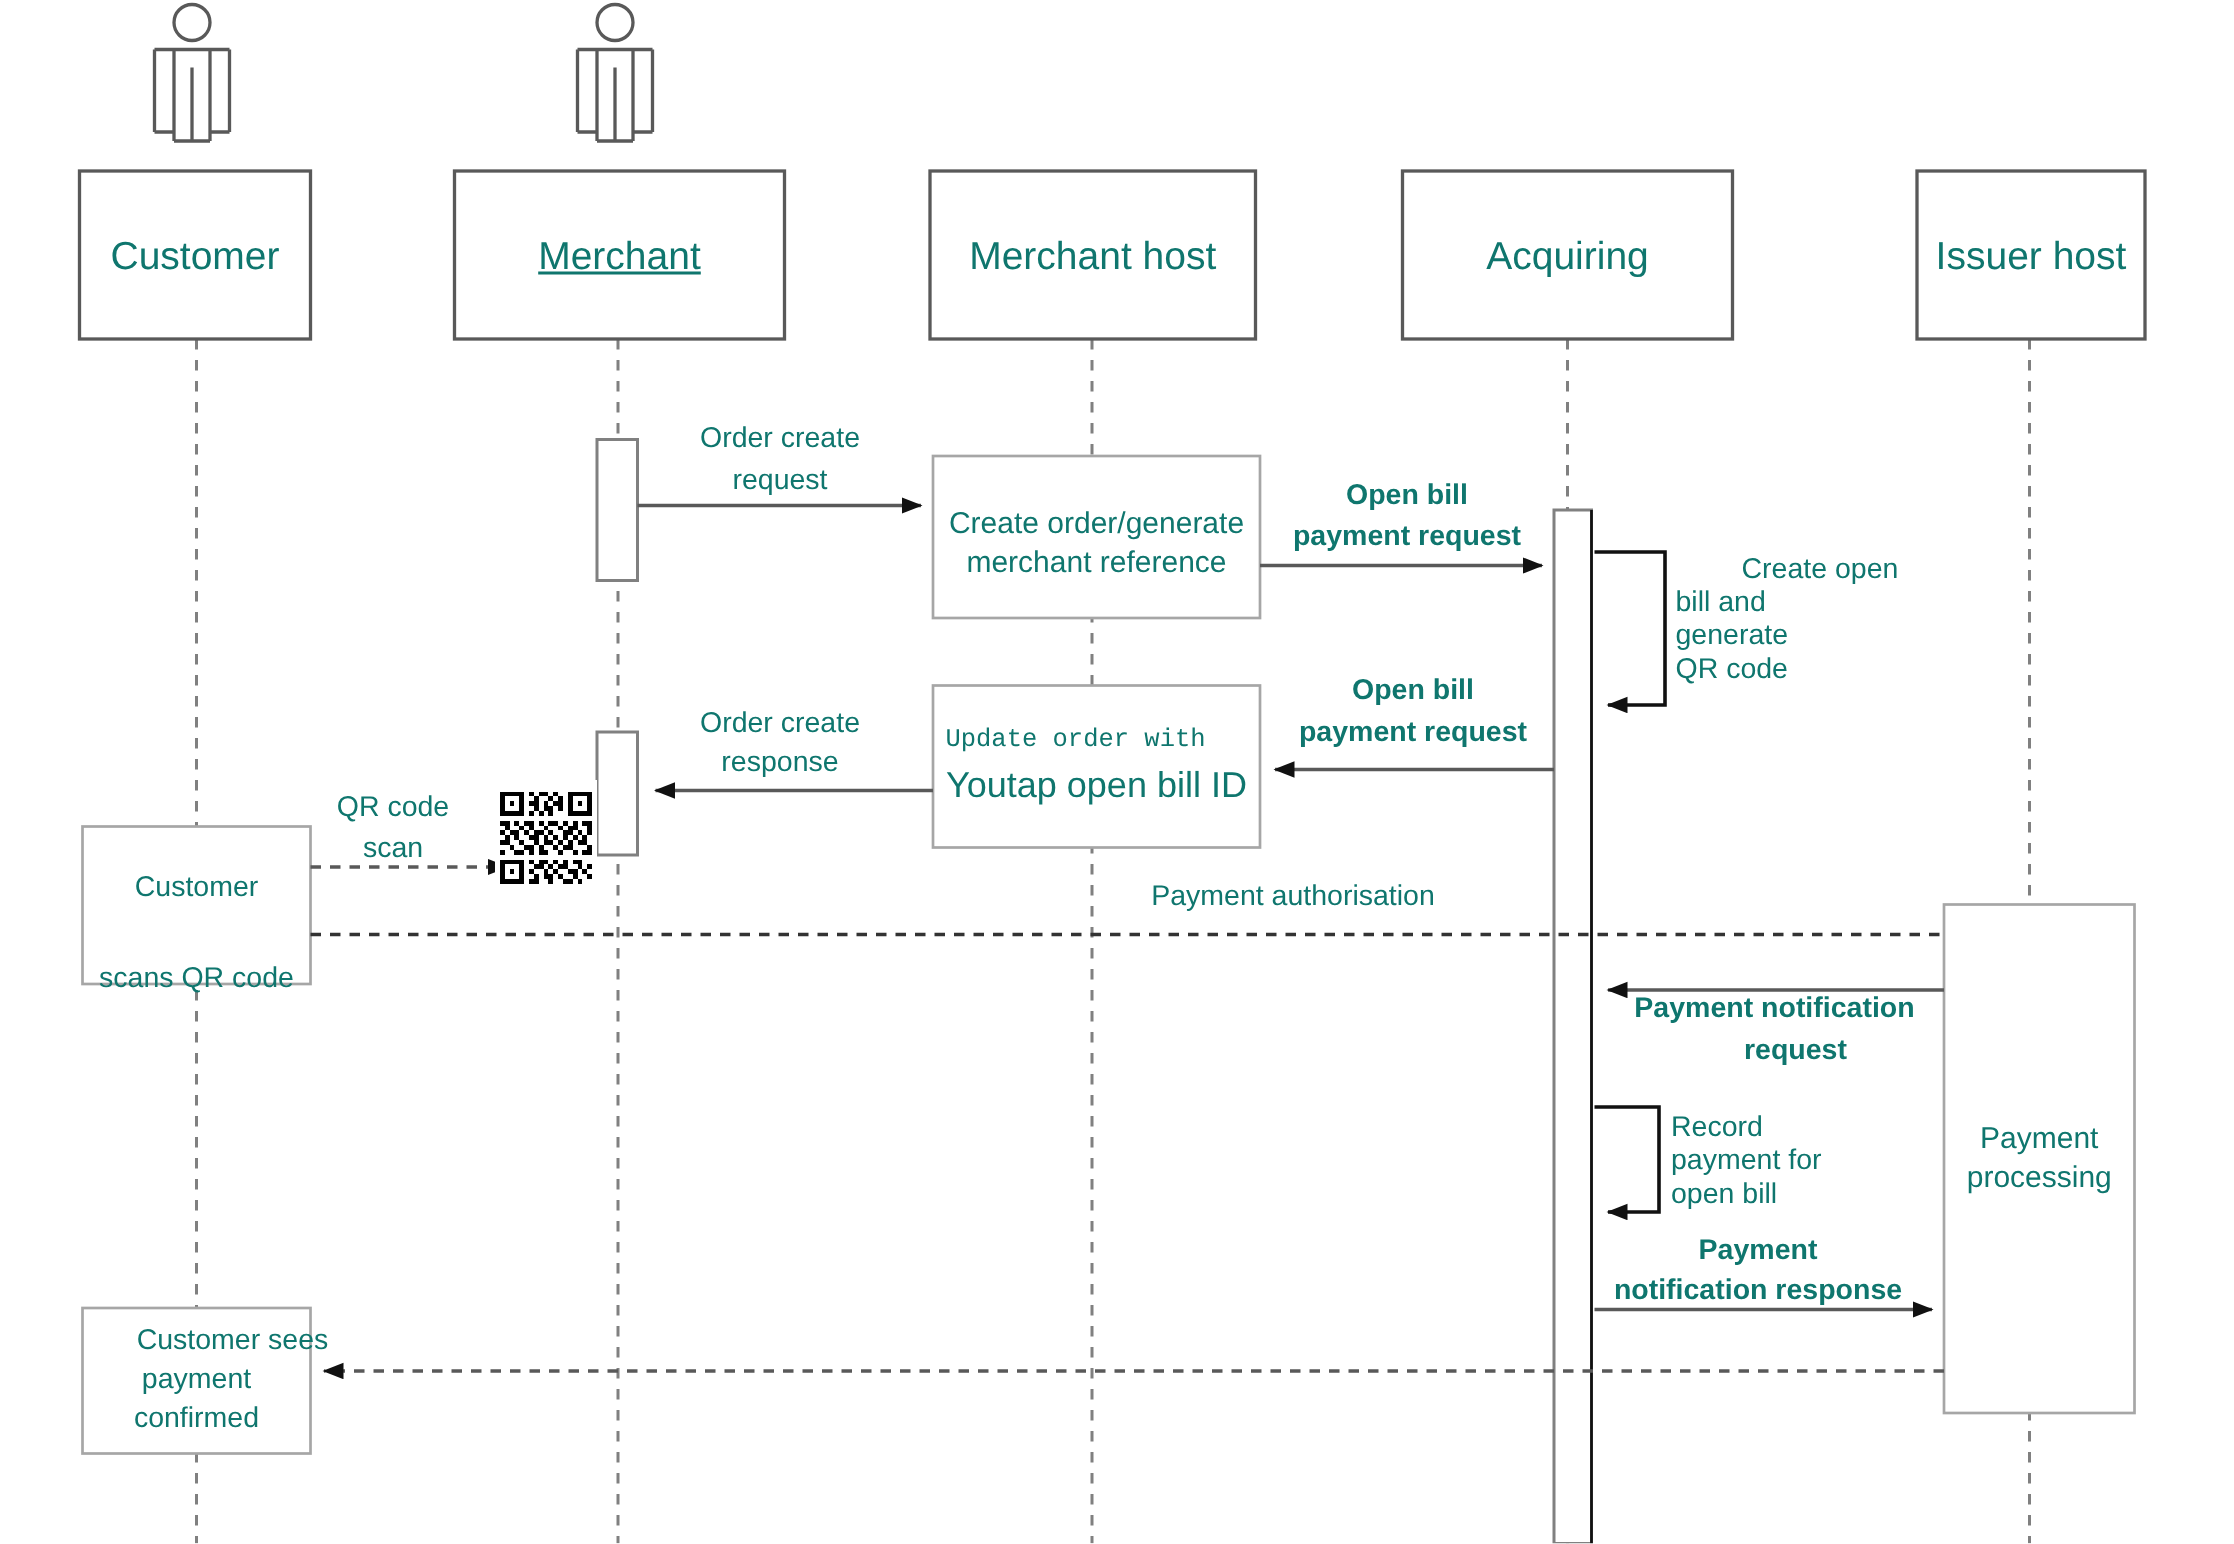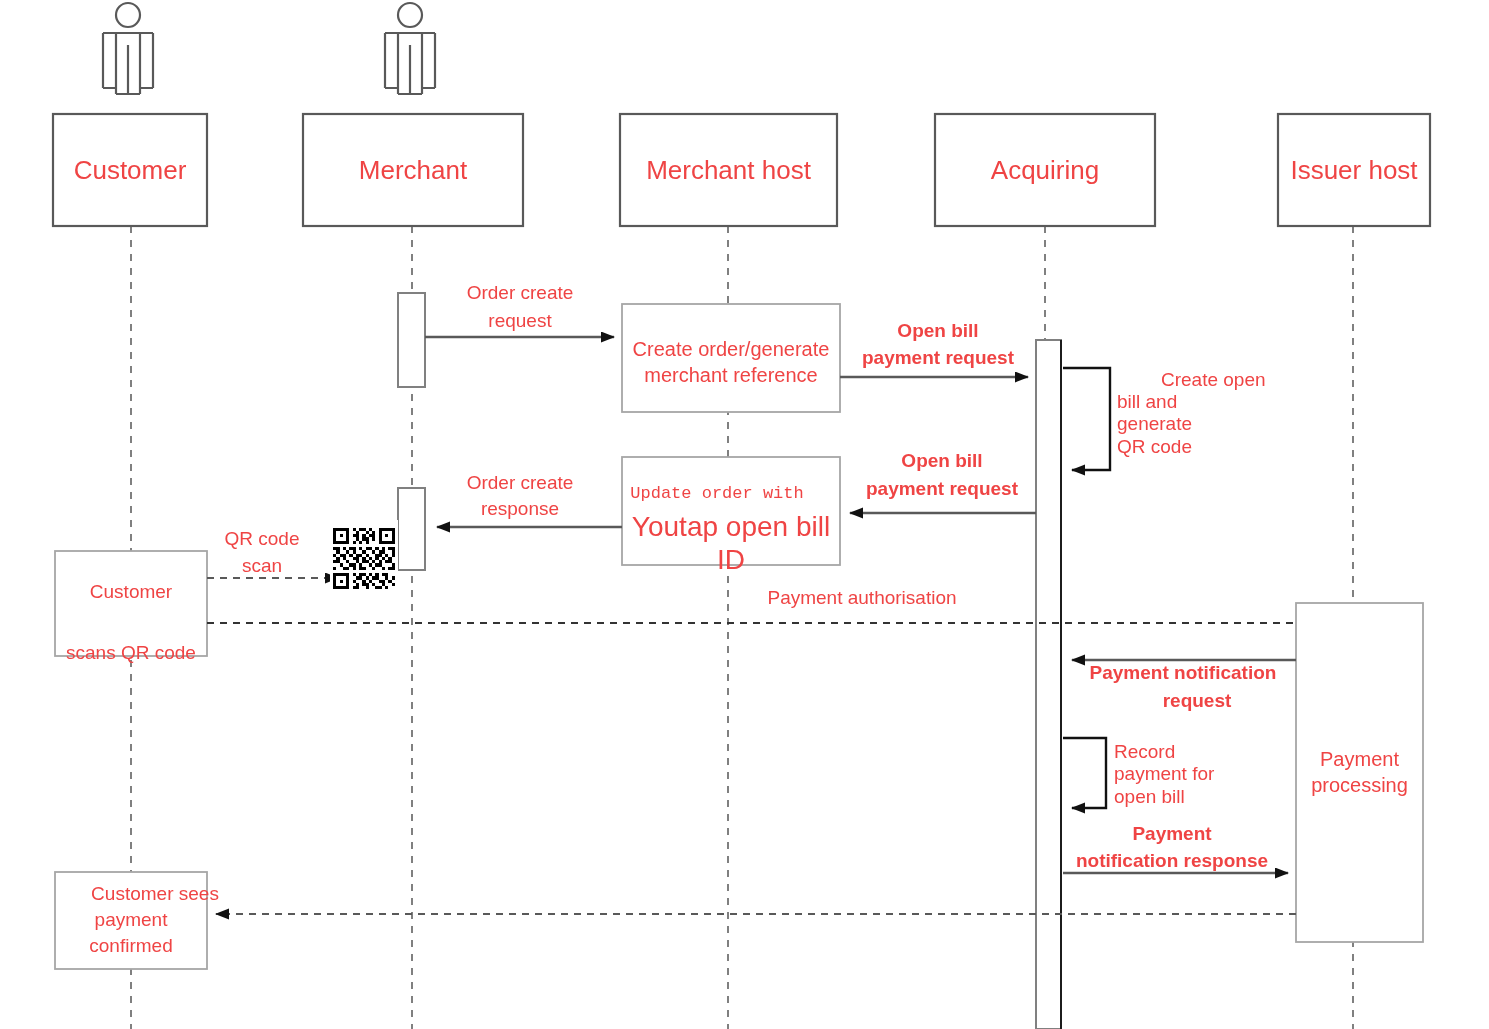--- a/index.html
+++ b/index.html
@@ -1,19 +1,19 @@
 <!DOCTYPE html>
 <html><head>
 <meta charset="utf-8">
 <style>
   html,body{margin:0;padding:0;background:#ffffff;}
   body{width:1489px;height:1029px;font-family:"Liberation Sans",sans-serif;color:#000;}
   #stage{position:relative;width:1489px;height:1029px;overflow:hidden;background:#fff;}
   svg.layer{position:absolute;left:0;top:0;width:1489px;height:1029px;}
-  .lbl{position:absolute;font-family:"Liberation Sans",sans-serif;color:#ef4444;text-align:center;line-height:1.18;}
+  .lbl{position:absolute;font-family:"Liberation Sans",sans-serif;color:#0f766e;text-align:center;line-height:1.18;}
   .hdr{font-size:26px;}
   .note{font-size:19px;}
   .msg{font-size:19px;}
   .msgb{font-size:19px;font-weight:bold;}
   .self{font-size:19px;text-align:left;}
   .qr{position:absolute;}
 </style>
 </head>
 <body>
 
@@ -205,21 +205,21 @@
           <rect x="19" y="18" width="1" height="1"></rect>
         <rect x="7" y="19" width="2" height="1"></rect>
           <rect x="11" y="19" width="1" height="1"></rect>
           <rect x="14" y="19" width="2" height="1"></rect>
         <rect x="17" y="19" width="1" height="1"></rect>
       </g>
     </svg>
   </div>
 
   <div class="lbl hdr" style="left:53px;top:155px;width:154px;">Customer</div>
-  <div class="lbl hdr" style="left:303px;top:155px;width:220px;">Merchant</div>
+  <div class="lbl hdr" style="left:303px;top:155px;width:220px;text-decoration:underline;">Merchant</div>
   <div class="lbl hdr" style="left:620px;top:155px;width:217px;">Merchant host</div>
   <div class="lbl hdr" style="left:935px;top:155px;width:220px;">Acquiring</div>
   <div class="lbl hdr" style="left:1278px;top:155px;width:152px;">Issuer host</div>
 
   <div class="lbl msg" style="left:430px;top:282px;width:180px;">Order create</div>
   <div class="lbl msg" style="left:430px;top:310px;width:180px;">request</div>
 
   <div class="lbl msgb" style="left:848px;top:320px;width:180px;">Open bill</div>
   <div class="lbl msgb" style="left:848px;top:347px;width:180px;">payment request</div>
 
@@ -246,21 +246,21 @@
   <div class="lbl self" style="left:1114px;top:763px;width:150px;">payment for</div>
   <div class="lbl self" style="left:1114px;top:786px;width:150px;">open bill</div>
 
   <div class="lbl msgb" style="left:1058px;top:823px;width:228px;">Payment</div>
   <div class="lbl msgb" style="left:1058px;top:850px;width:228px;">notification response</div>
 
   <div class="lbl note" style="left:626px;top:338px;width:210px;font-size:20px;">Create order/generate</div>
   <div class="lbl note" style="left:626px;top:364px;width:210px;font-size:20px;">merchant reference</div>
 
   <div class="lbl note" style="left:612px;top:484px;width:210px;font-size:17px;font-family:Liberation Mono, monospace;">Update order with</div>
-  <div class="lbl note" style="left:626px;top:510px;width:210px;font-size:28px;">Youtap open bill ID</div>
+  <div class="lbl note" style="left:626px;top:510px;width:210px;font-size:24px;">Youtap open bill ID</div>
 
   <div class="lbl note" style="left:55px;top:581px;width:152px;">Customer</div>
   <div class="lbl note" style="left:55px;top:606px;width:152px;margin-top:36px;">scans QR code</div>
 
   <div class="lbl note" style="left:55px;top:883px;width:152px;padding-left:24px;">Customer sees</div>
   <div class="lbl note" style="left:55px;top:909px;width:152px;">payment</div>
   <div class="lbl note" style="left:55px;top:935px;width:152px;">confirmed</div>
 
   <div class="lbl note" style="left:1296px;top:748px;width:127px;font-size:20px;">Payment</div>
   <div class="lbl note" style="left:1296px;top:774px;width:127px;font-size:20px;">processing</div>

